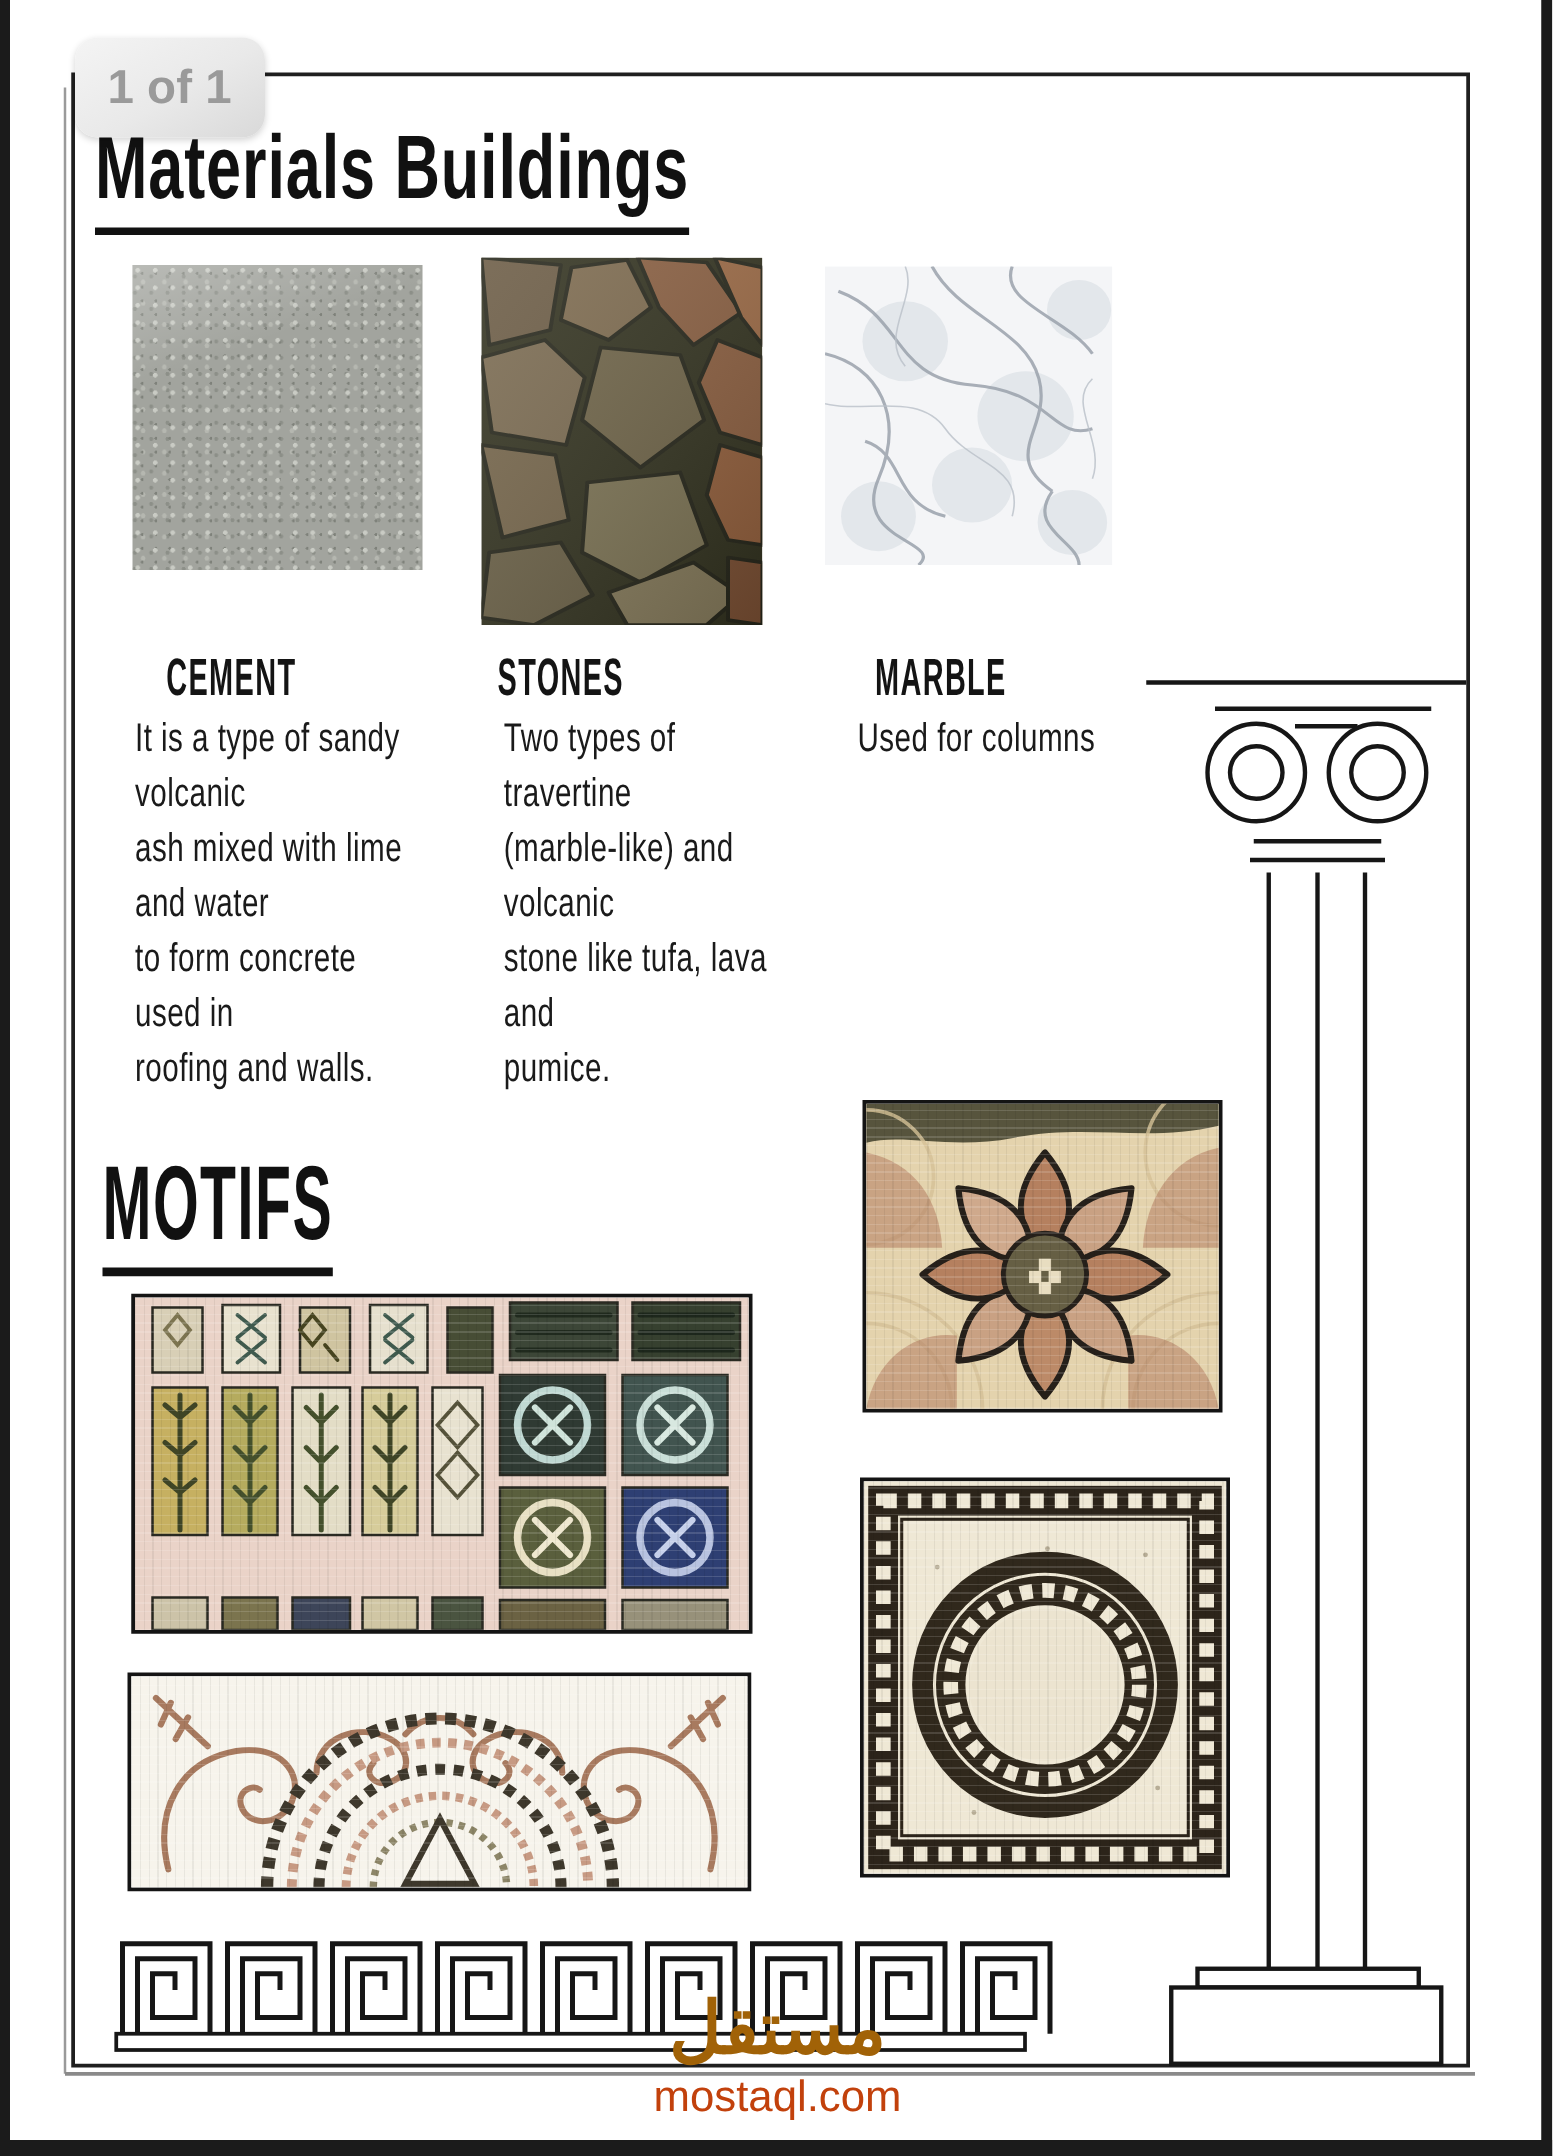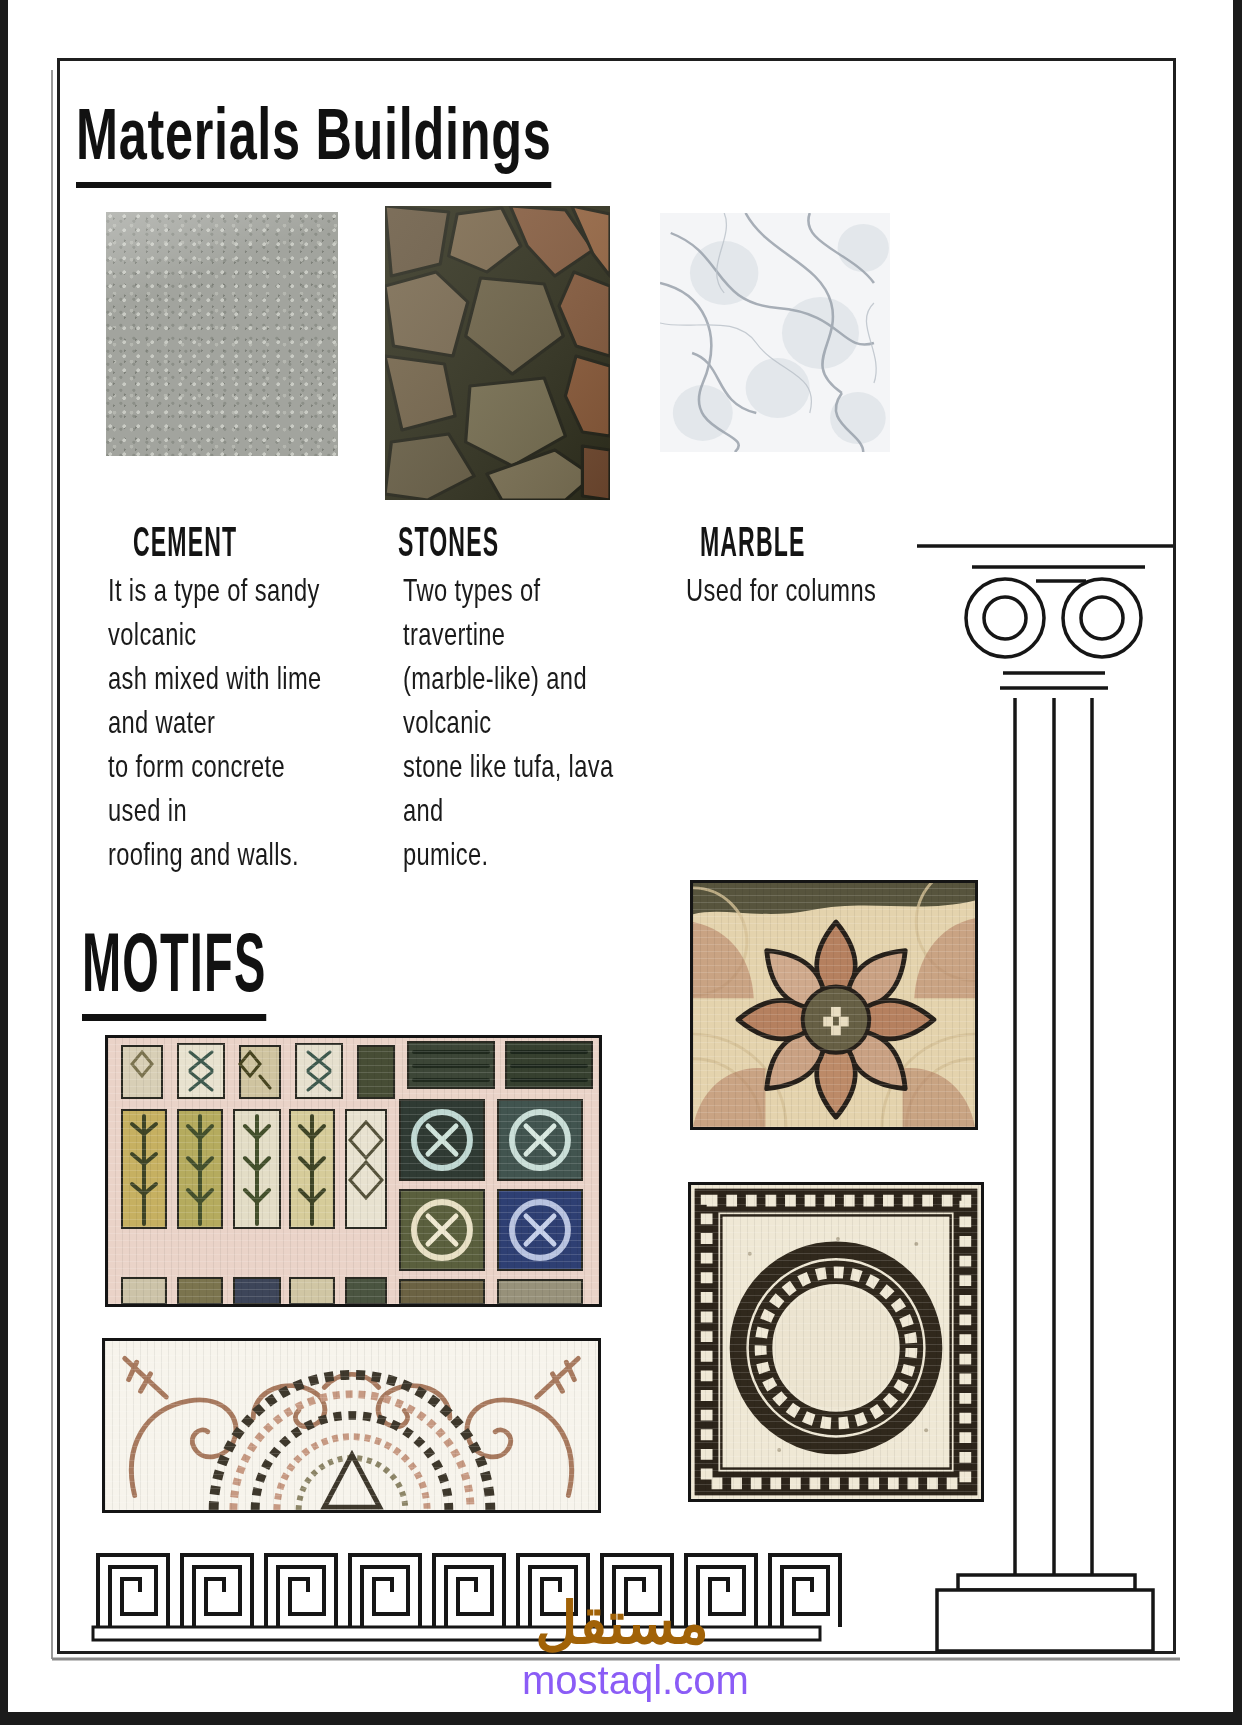--- a/index.html
+++ b/index.html
@@ -83,34 +83,35 @@
   }
 
   #lineart { position:absolute; left:0; top:0; z-index:10; pointer-events:none; }
 
   #watermark-logo {
     position:absolute; left:522px; top:1594px; width:200px; text-align:center;
     font-size:58px; font-weight:bold; color:#a16207; z-index:25; line-height:1;
   }
   #watermark-domain {
     position:absolute; left:522px; top:1658px; width:200px; text-align:center;
-    font-size:40px; color:#8b5cf6; z-index:25;
+    font-size:35px; color:#c2410c; z-index:25;
   }
 </style>
 </head>
 <body>
 
 <div id="stage">
 
   <div class="edge" id="edge-left"></div>
   <div class="edge" id="edge-right"></div>
   <div class="edge" id="edge-bottom"></div>
 
   <div id="page-border"></div>
 
+  <div id="pager-badge">1 of 1</div>
 
   <div id="page-title" class="hcond">Materials Buildings</div>
   <div id="motifs-heading" class="hcond">MOTIFS</div>
 
   <div class="photo" id="cement-photo"></div>
 
   <div class="photo" id="stones-photo">
     <svg viewBox="0 0 212 294" preserveAspectRatio="none">
       <rect x="0" y="0" width="212" height="294" fill="#32321f"></rect>
       <g stroke="#26261a" stroke-width="3" stroke-linejoin="round">

